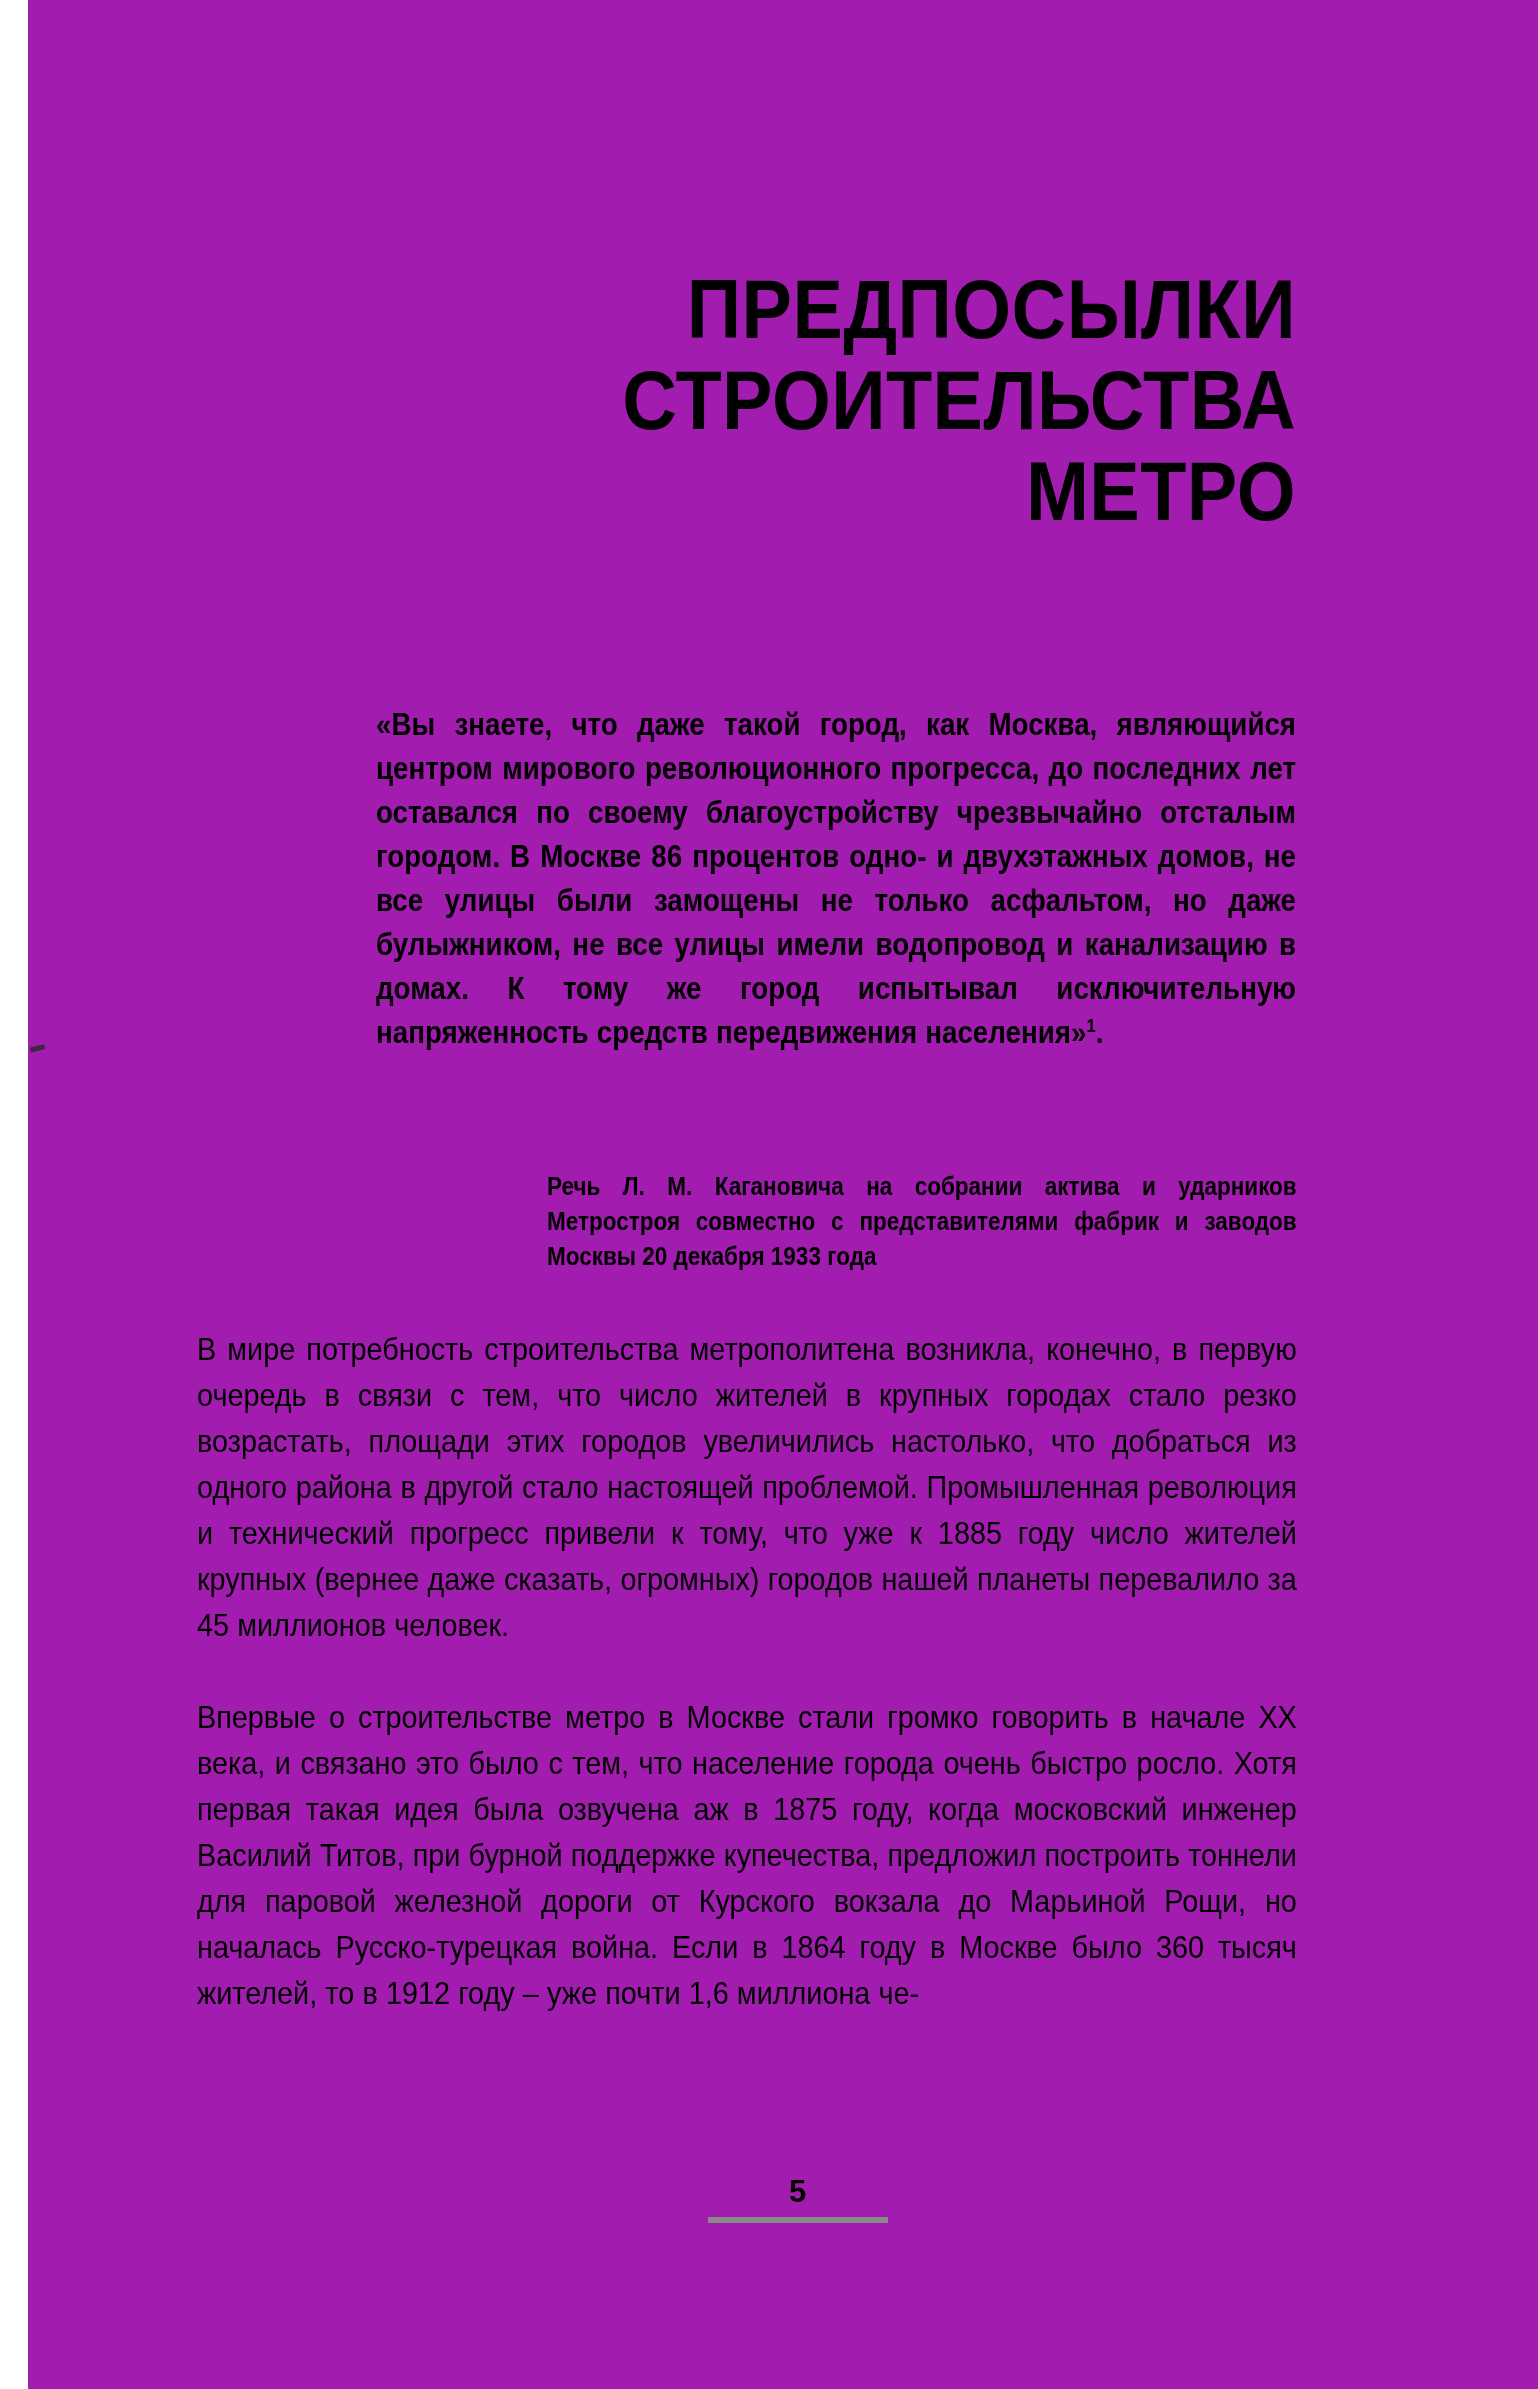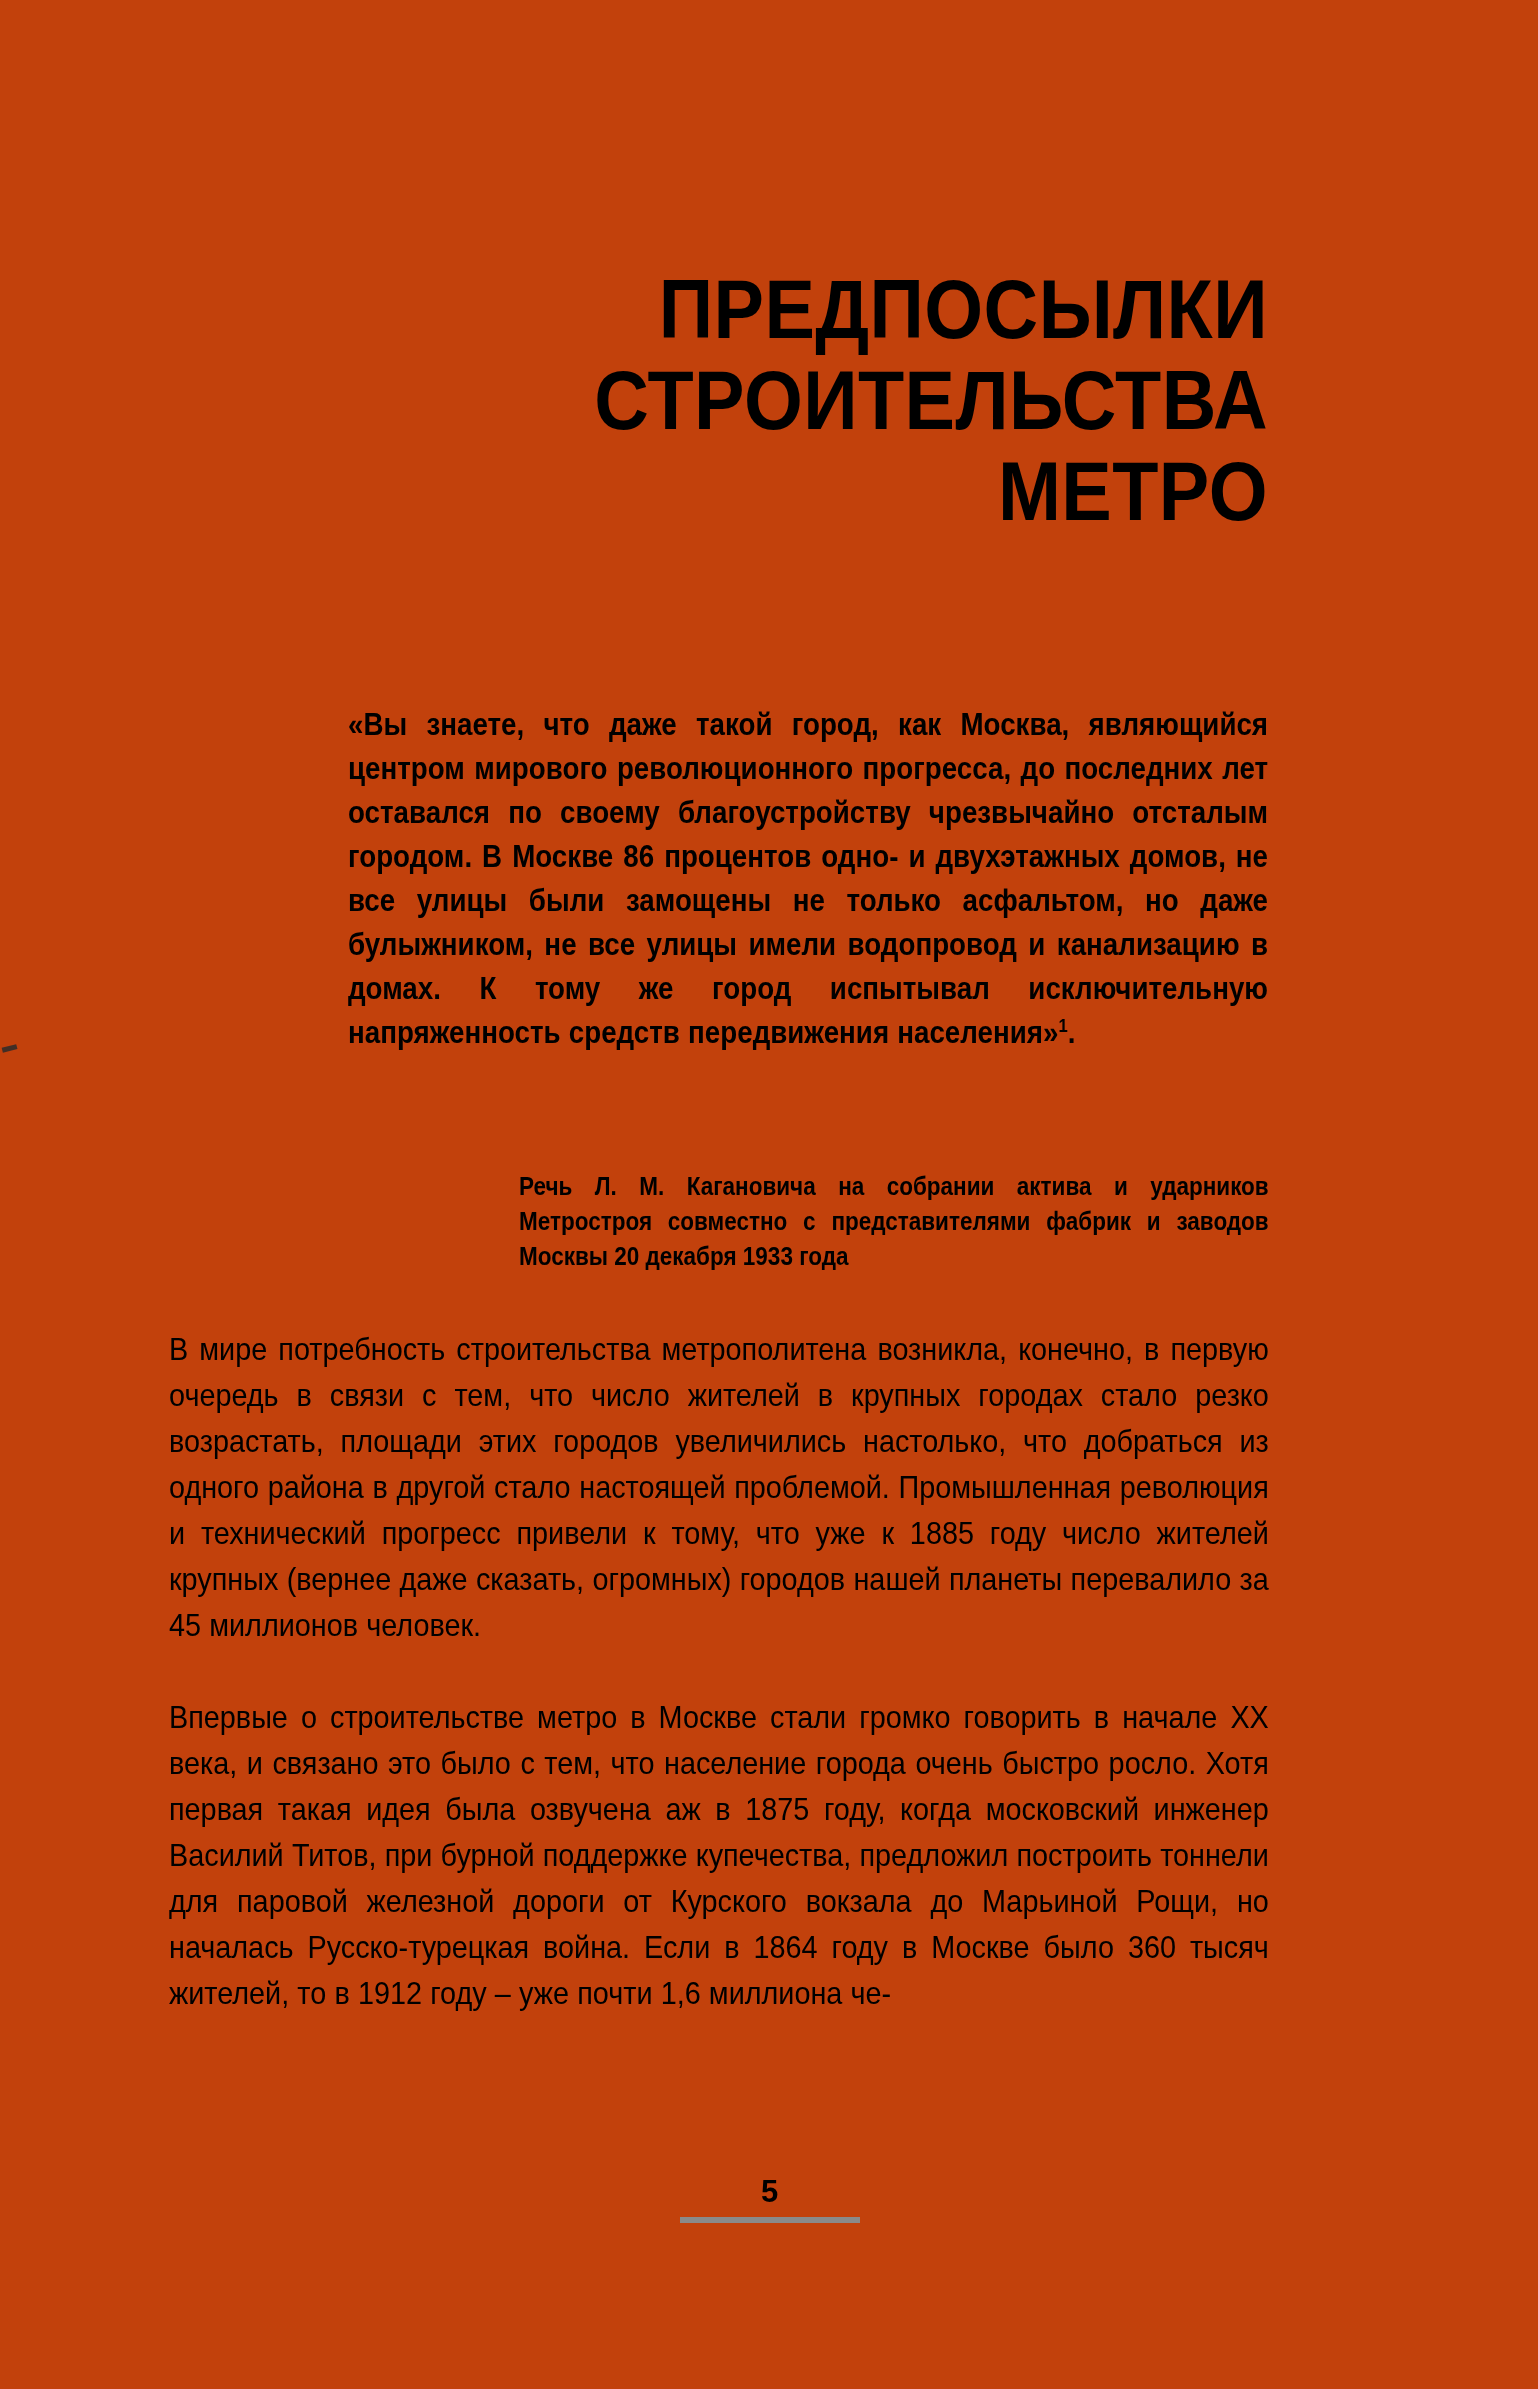--- a/index.html
+++ b/index.html
@@ -13,21 +13,22 @@
     position: relative;
     overflow: hidden;
     font-family: "Liberation Sans", "DejaVu Sans", sans-serif;
     color: #000000;
     -webkit-font-smoothing: antialiased;
   }
 
   .page {
     position: absolute;
     inset: 0;
-    background: #c2410c;
+    background: #a21caf;
+    margin-left: 28px;
   }
 
   
   .edge-mark {
     position: absolute;
     left: 1.8px;
     top: 1046px;
     width: 14.6px;
     height: 4.6px;
     background: #2b2b2b;

